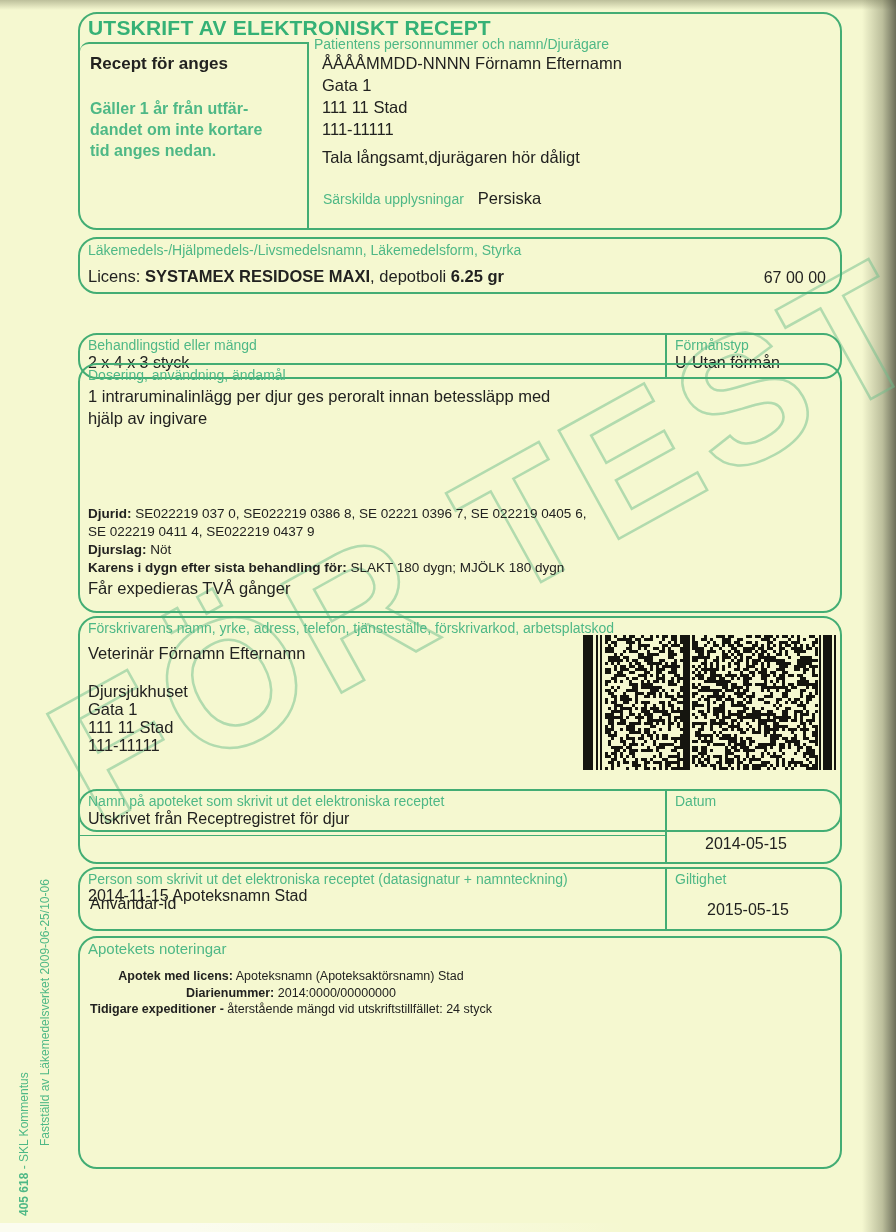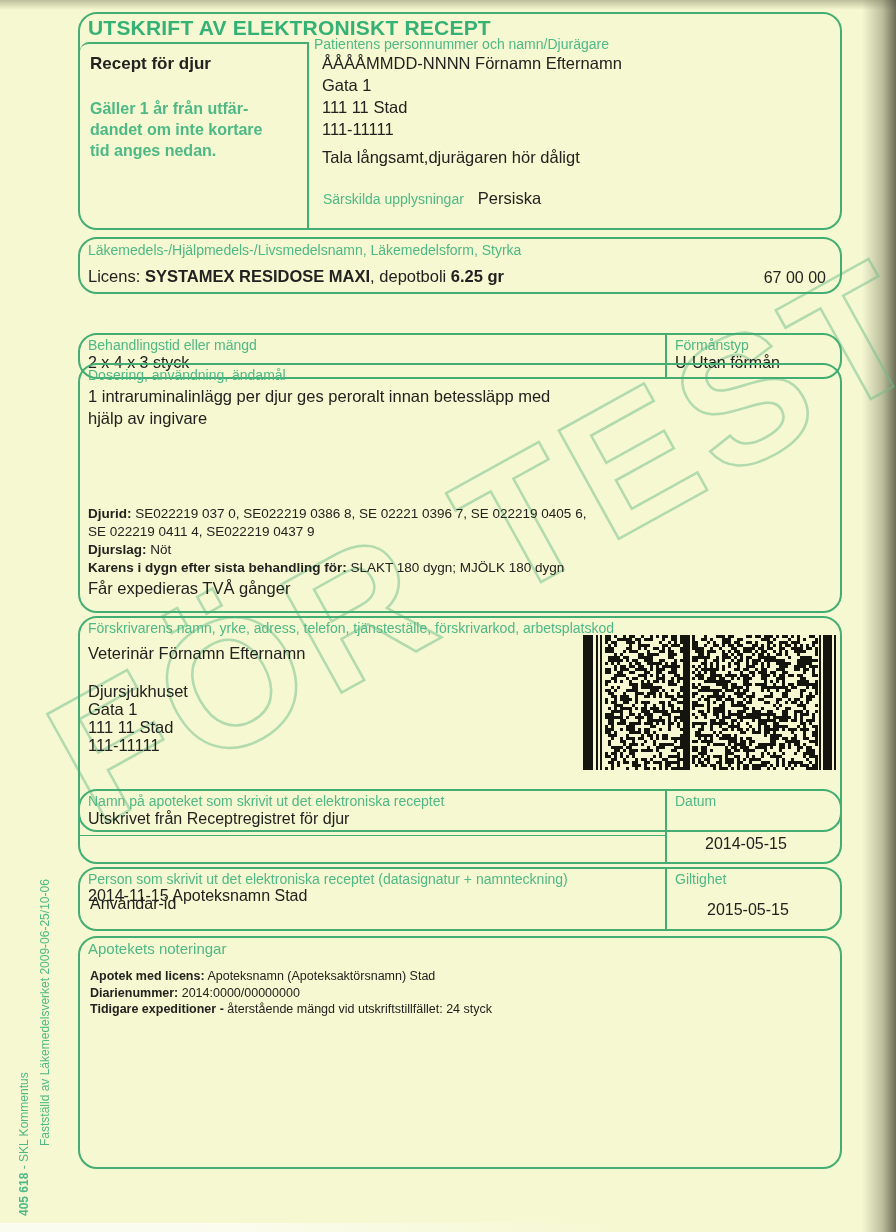--- a/index.html
+++ b/index.html
@@ -86,21 +86,21 @@
   #pharm-sep{top:44px;left:0;width:585px;border-top:1.5px solid var(--bd);height:0;}
   #pharm-line2{top:48px;left:8px;font-size:16px;margin-top:48px;}
   #pharm-date{top:44px;left:38px;font-size:16px;}
 
   
   #box-sign{top:867px;height:64px;}
   #sign-value{top:26px;left:10px;font-size:16px;}
   #sign-valid{top:32px;left:40px;font-size:16px;}
 
   
-  #box-notes{top:936px;height:233px;}
+  #box-notes{top:936px;height:233px;text-align:center;}
   #notes-label{top:3px;left:8px;font-size:15px;}
   #notes-body{top:30px;left:10px;font-size:12.5px;line-height:16.5px;}
 
   
   .vline{position:absolute;white-space:nowrap;transform:rotate(-90deg);
     transform-origin:0 100%;color:var(--glabel);font-size:12px;z-index:2;}
   #vl1{left:31px;top:1202px;}
   #vl2{left:52px;top:1132px;}
 </style>
 </head>
@@ -108,21 +108,21 @@
 
 <div class="edge-top"></div>
 <div class="edge-right"></div>
 <div class="edge-bottom"></div>
 
 <div id="watermark">FÖR TEST</div>
 
 <div class="box" id="box-top">
   <div class="abs" id="form-title">UTSKRIFT AV ELEKTRONISKT RECEPT</div>
   <div class="abs" id="pat-left">
-    <div class="abs" id="recept-title">Recept för djur</div>
+    <div class="abs" id="recept-title">Recept för anges</div>
     <div class="abs gbold" id="valid-note">
       <div>Gäller 1 år från utfär-</div>
       <div>dandet om inte kortare</div>
       <div>tid anges nedan.</div>
     </div>
   </div>
   <div class="abs" id="pat-right">
     <div class="abs glabel" id="pat-label">Patientens personnummer och namn/Djurägare</div>
     <div class="abs" id="pat-lines">
       <div>ÅÅÅÅMMDD-NNNN Förnamn Efternamn</div>

